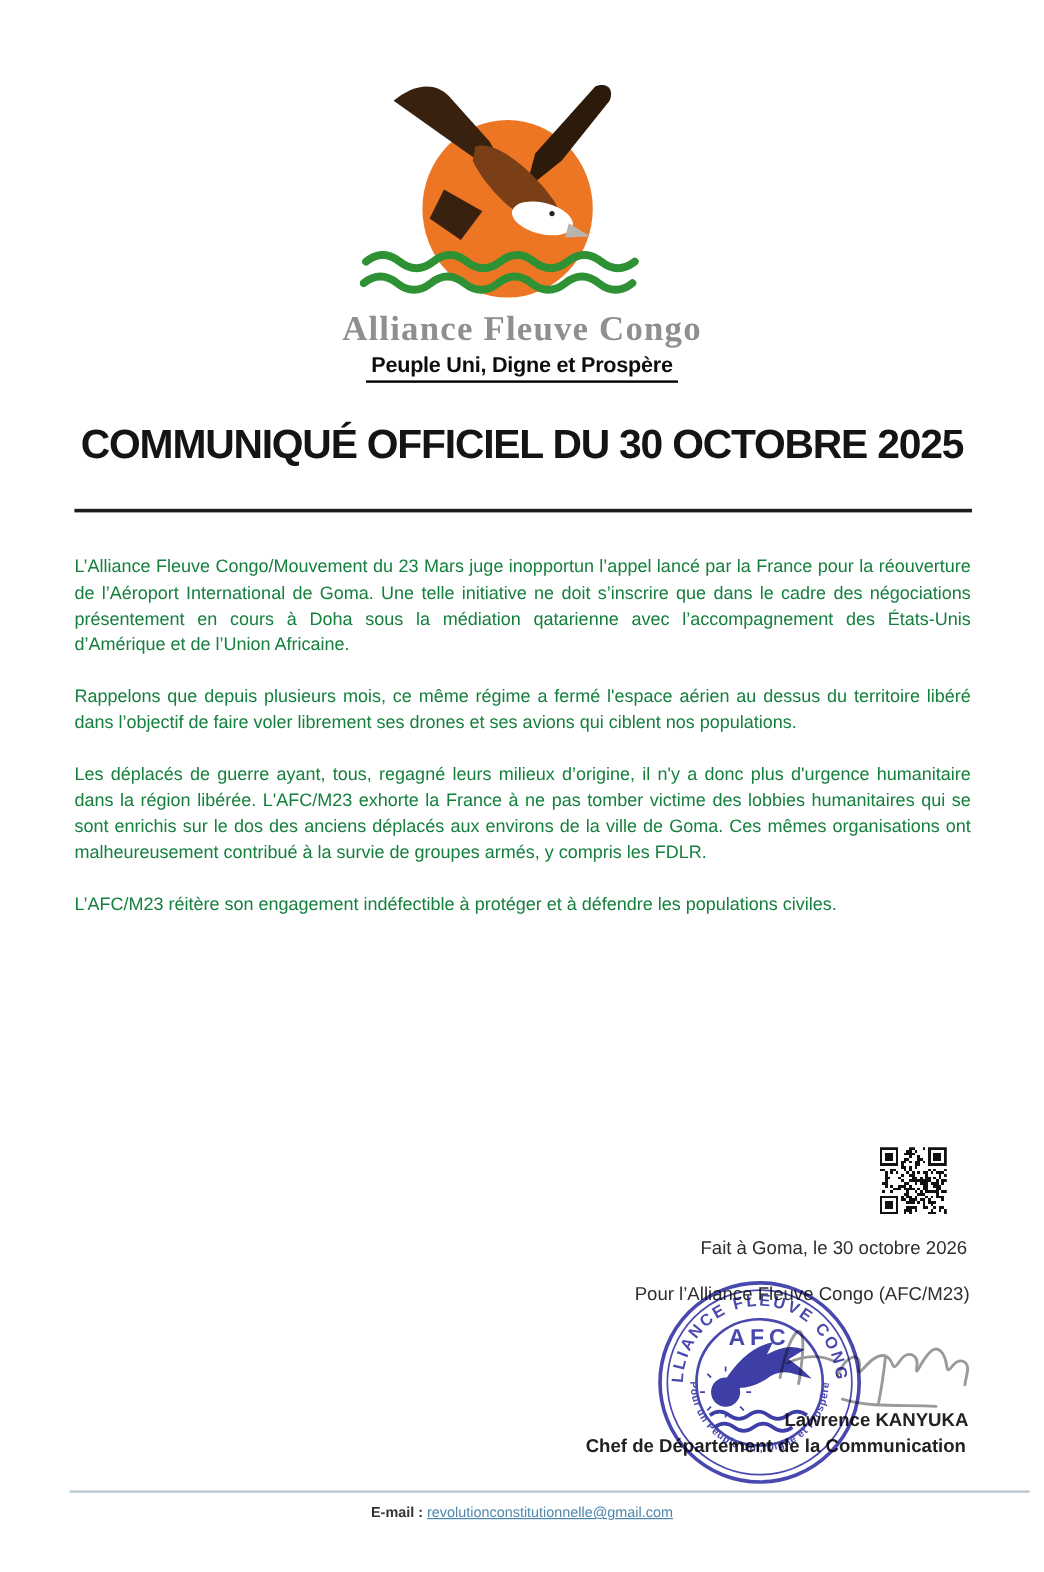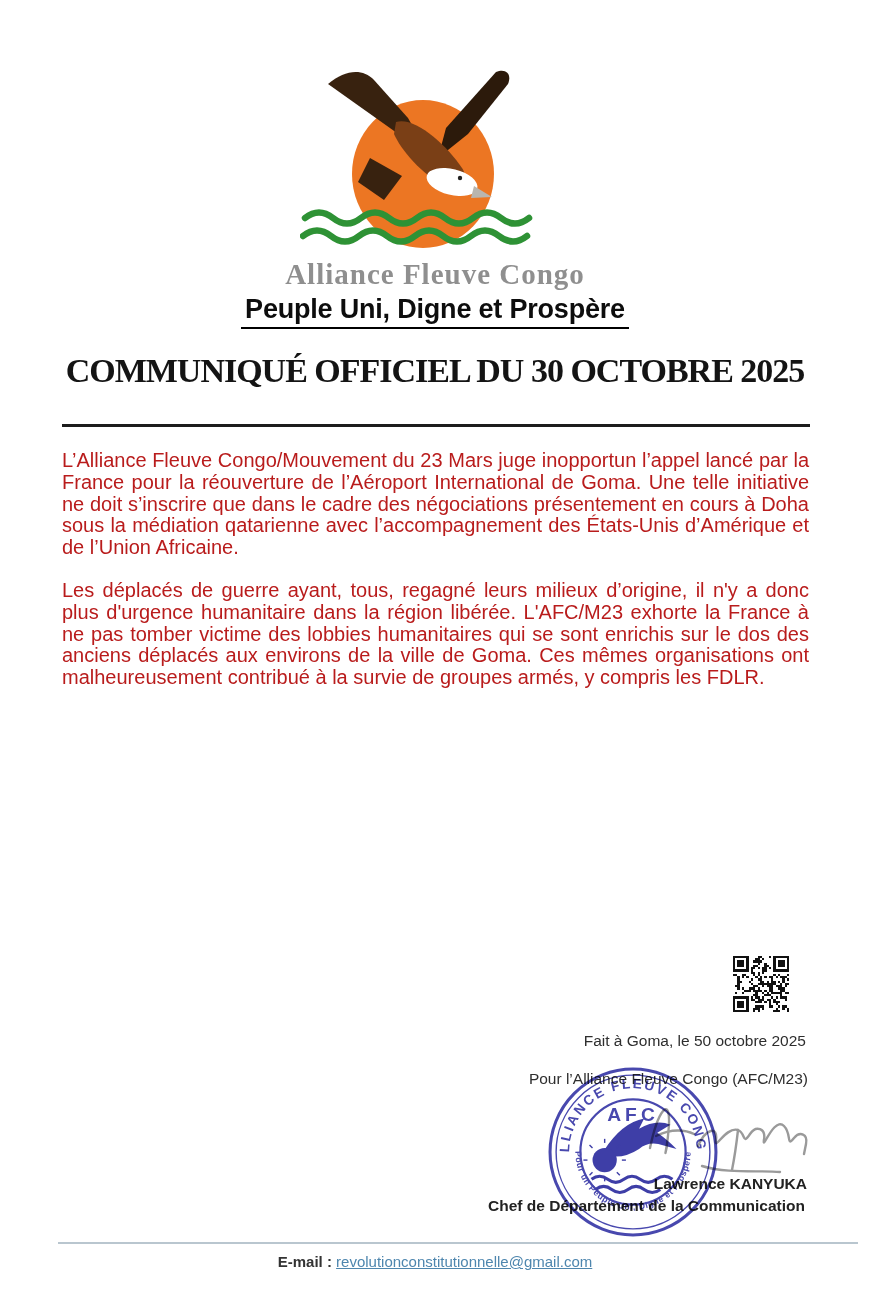--- a/index.html
+++ b/index.html
@@ -10,49 +10,49 @@
   .abs{position:absolute;}
   
   .logo-art{left:300px;top:66px;width:256px;height:186px;}
   .org-name{
     top:258px;left:0;width:870px;text-align:center;
     font-family:"Liberation Serif",serif;font-weight:700;
     font-size:29px;color:#8f8f8f;letter-spacing:1px;
   }
   .motto-wrap{top:294px;left:0;width:870px;text-align:center;}
   .motto{
-    display:inline-block;font-weight:700;font-size:27px;color:#0d0d0d;
+    display:inline-block;font-weight:700;font-size:18px;color:#0d0d0d;
     letter-spacing:-0.2px;border-bottom:2.5px solid #000;padding:0 4px 2px 4px;
   }
   
   .title{
     top:352px;left:62px;width:746px;text-align:center;
-    font-family:Liberation Serif, serif;font-weight:700;font-stretch:condensed;
+    font-family:Liberation Sans, sans-serif;font-weight:700;font-stretch:condensed;
     font-size:34px;letter-spacing:-1px;color:#141414;white-space:nowrap;
   }
   .title-rule{top:424px;left:62px;width:748px;height:3px;background:#1c1c1c;}
   
   .content{top:450px;left:62px;width:747px;}
   .content p{
-    margin:0 0 21px 0;font-size:20px;line-height:21.8px;
-    text-align:justify;color:#b91c1c;
+    margin:12px 0 21px 0;font-size:15px;line-height:21.8px;
+    text-align:justify;color:#15803d;
   }
   
   .qr{left:733px;top:956px;width:56px;height:56px;}
   .qr svg{width:56px;height:56px;shape-rendering:crispEdges;}
   
   .place-date{top:1032px;right:64px;font-size:15.5px;white-space:nowrap;}
   .on-behalf{top:1070px;right:62px;font-size:15.5px;white-space:nowrap;z-index:1;}
   .stamp{left:547px;top:1066px;width:172px;height:172px;mix-blend-mode:multiply;opacity:.93;z-index:4;}
   .signature{left:642px;top:1086px;width:178px;height:98px;z-index:3;}
   .signatory-name{top:1175px;right:63px;font-size:15.5px;font-weight:700;color:#222;white-space:nowrap;z-index:2;}
   .signatory-title{top:1197px;right:65px;font-size:15.5px;font-weight:700;color:#222;white-space:nowrap;z-index:2;}
   
   .footer-rule{top:1242px;left:58px;width:800px;height:2px;background:#b9c6cf;}
-  .footer-line{top:1253px;left:0;width:870px;text-align:center;font-size:15px;}
+  .footer-line{top:1253px;left:0;width:870px;text-align:center;font-size:12px;}
   .footer-label{font-weight:700;color:#333;}
   .email-link{color:#4e86ae;text-decoration:underline;}
 </style>
 </head>
 <body>
 
 <div class="page">
 
   <svg class="abs logo-art" viewBox="0 0 256 186" aria-hidden="true">
     <ellipse cx="123" cy="108" rx="71" ry="74" fill="#EC7623"></ellipse>
@@ -73,21 +73,23 @@
 
   <div class="abs motto-wrap">
     <span class="motto">Peuple Uni, Digne et Prospère</span>
   </div>
 
   <h1 class="abs title" style="margin:0">COMMUNIQUÉ OFFICIEL DU 30 OCTOBRE 2025</h1>
   <div class="abs title-rule"></div>
 
   <main class="abs content">
     <p>L’Alliance Fleuve Congo/Mouvement du 23 Mars juge inopportun l’appel lancé par la France pour la réouverture de l’Aéroport International de Goma. Une telle initiative ne doit s’inscrire que dans le cadre des négociations présentement en cours à Doha sous la médiation qatarienne avec l’accompagnement des États-Unis d’Amérique et de l’Union Africaine.</p>
+    <p>Rappelons que depuis plusieurs mois, ce même régime a fermé l'espace aérien au dessus du territoire libéré dans l’objectif de faire voler librement ses drones et ses avions qui ciblent nos populations.</p>
     <p>Les déplacés de guerre ayant, tous, regagné leurs milieux d’origine, il n'y a donc plus d'urgence humanitaire dans la région libérée. L'AFC/M23 exhorte la France à ne pas tomber victime des lobbies humanitaires qui se sont enrichis sur le dos des anciens déplacés aux environs de la ville de Goma. Ces mêmes organisations ont malheureusement contribué à la survie de groupes armés, y compris les FDLR.</p>
+    <p>L’AFC/M23 réitère son engagement indéfectible à protéger et  à défendre les populations civiles.</p>
   </main>
 
   <div class="abs qr">
     <svg id="qr" viewBox="0 0 25 25">
         <rect x="0" y="0" width="25" height="25" fill="#fff"></rect>
         <g fill="#111">
           <rect x="11" y="0" width="1" height="1"></rect>
           <rect x="12" y="0" width="1" height="1"></rect>
           <rect x="16" y="0" width="1" height="1"></rect>
           <rect x="10" y="1" width="1" height="1"></rect>
@@ -273,21 +275,21 @@
         </g>
         <rect x="0.5" y="0.5" width="6" height="6" fill="none" stroke="#111" stroke-width="1"></rect>
         <rect x="2" y="2" width="3" height="3" fill="#111"></rect>
         <rect x="18.5" y="0.5" width="6" height="6" fill="none" stroke="#111" stroke-width="1"></rect>
         <rect x="20" y="2" width="3" height="3" fill="#111"></rect>
         <rect x="0.5" y="18.5" width="6" height="6" fill="none" stroke="#111" stroke-width="1"></rect>
         <rect x="2" y="20" width="3" height="3" fill="#111"></rect>
       </svg>
   </div>
 
-  <div class="abs place-date">Fait à Goma, le 50 octobre 2025</div>
+  <div class="abs place-date">Fait à Goma, le 30 octobre 2026</div>
   <div class="abs on-behalf">Pour l’Alliance Fleuve Congo (AFC/M23)</div>
 
   <svg class="abs stamp" viewBox="0 0 170 170" aria-hidden="true">
     <defs>
       <path id="arcTop" d="M 22,85 A 63,63 0 1 1 148,85"></path>
       <path id="arcBottom" d="M 28,85 A 57,57 0 1 0 142,85"></path>
     </defs>
     <circle cx="85" cy="85" r="82" fill="none" stroke="#3A3AA8" stroke-width="3"></circle>
     <circle cx="85" cy="85" r="76" fill="none" stroke="#3A3AA8" stroke-width="1.4"></circle>
     <circle cx="85" cy="85" r="52" fill="none" stroke="#3A3AA8" stroke-width="2.2"></circle>

